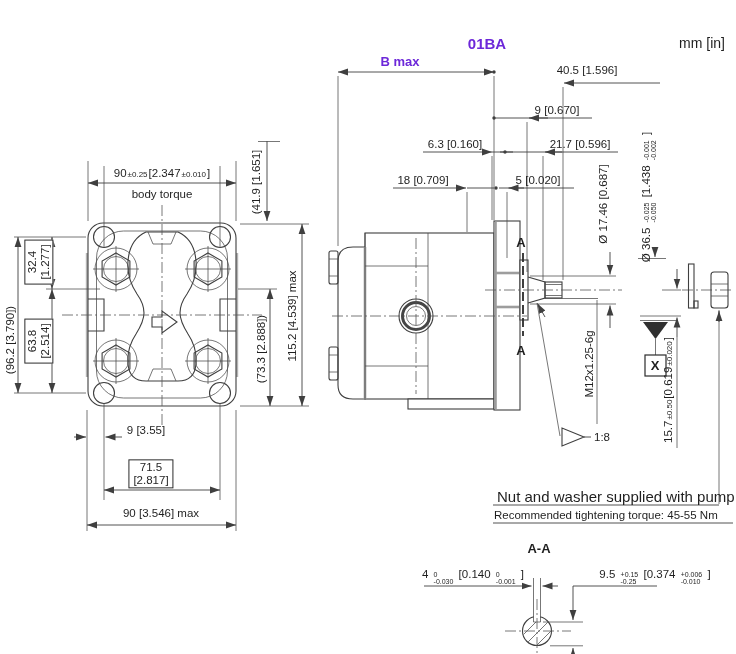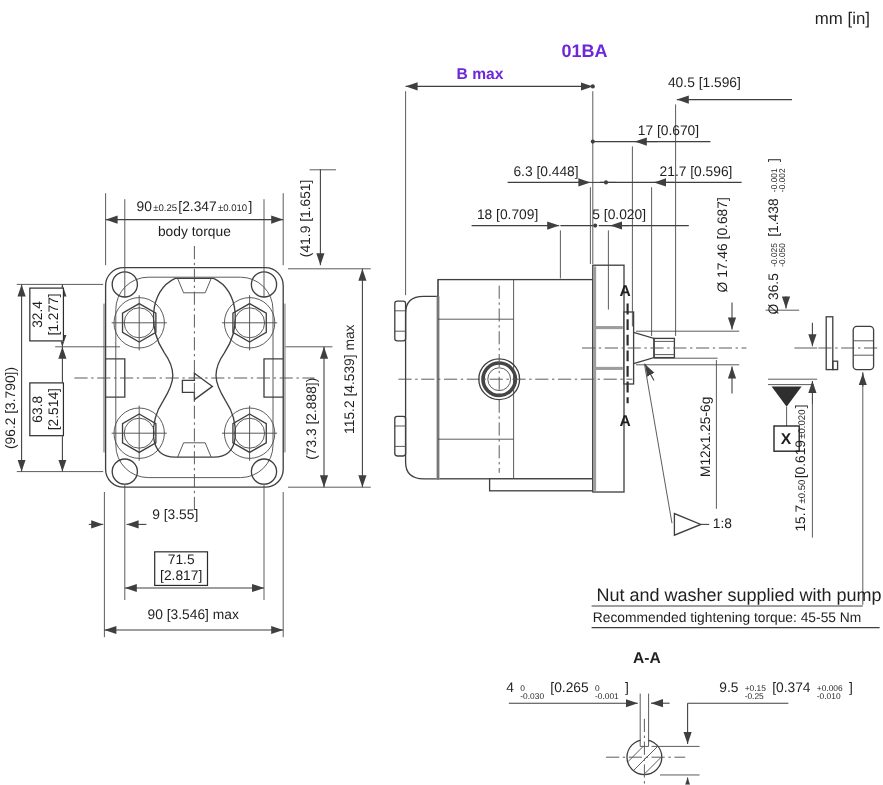--- a/index.html
+++ b/index.html
@@ -20,21 +20,21 @@
   .stk{display:inline-flex;flex-direction:column;font-size:7px;line-height:7px;
        vertical-align:1px;margin:0 2px;}
   .navy{color:#6d28d9;font-weight:bold;}
   .big{font-size:15px;}
   .bmax{font-size:13px;}
   .boxed{border:1px solid #2b2b2b;background:#fff;padding:1px 4px;text-align:center;}
   .b2{display:flex;flex-direction:column;align-items:center;}
   .bold{font-weight:bold;font-size:13px;}
   .note1{font-size:15px;}
   .note2{font-size:11.5px;text-align:right;}
-  .units{font-size:14px;}
+  .units{font-size:14px;margin-top:28px;}
 </style>
 </head>
 <body>
 
 <div id="stage">
 
 <svg width="736" height="654" viewBox="0 0 736 654">
   <defs>
     <marker id="arE" markerUnits="userSpaceOnUse" markerWidth="11" markerHeight="8" refX="10" refY="4" orient="auto">
       <path d="M0,0.6 L10,4 L0,7.4 Z" fill="#3f3f3f"></path>
@@ -258,25 +258,25 @@
     <line x1="543" y1="622" x2="583" y2="622" class="t"></line>
     <line x1="573" y1="653" x2="573" y2="648" class="d" marker-end="url(#arE)"></line>
     <line x1="550" y1="645.8" x2="583" y2="645.8" class="t"></line>
   </g>
 </svg>
 
 <div class="lbl units ctr" style="left:702px;top:16px">mm [in]</div>
 <div class="lbl navy big ctr" style="left:487px;top:44px">01BA</div>
 <div class="lbl navy bmax ctr" style="left:400px;top:62px">B max</div>
 <div class="lbl ctr" style="left:587px;top:70px">40.5 [1.596]</div>
-<div class="lbl ctr" style="left:557px;top:110px">17 [0.670]</div>
-<div class="lbl ctr" style="left:455px;top:144px">6.3 [0.448]</div>
+<div class="lbl ctr" style="left:557px;top:110px">9 [0.670]</div>
+<div class="lbl ctr" style="left:455px;top:144px">6.3 [0.160]</div>
 <div class="lbl ctr" style="left:580px;top:144px">21.7 [0.596]</div>
 <div class="lbl ctr" style="left:423px;top:180px">18 [0.709]</div>
-<div class="lbl ctr" style="left:516px;top:180px">5 [0.020]</div>
+<div class="lbl ctr" style="left:538px;top:180px">5 [0.020]</div>
 
 <div class="lbl ctr" style="left:162px;top:173px">
   <span>90</span><span class="sm">±0.25</span><span>[2.347</span><span class="sm">±0.010</span><span>]</span>
 </div>
 <div class="lbl ctr" style="left:162px;top:194px">body torque</div>
 <div class="lbl rot" style="left:256px;top:182px">(41.9 [1.651]</div>
 <div class="lbl rot" style="left:292px;top:316px">115.2 [4.539] max</div>
 <div class="lbl rot" style="left:261px;top:349px">(73.3 [2.888])</div>
 <div class="lbl rot" style="left:10px;top:340px">(96.2 [3.790])</div>
 <div class="lbl rot boxed b2" style="left:39px;top:262px">
@@ -320,21 +320,21 @@
 <div class="lbl note1" style="left:497px;top:489px">Nut and washer supplied with pump</div>
 <div class="lbl note2" style="left:494px;top:509px">Recommended tightening torque: 45-55 Nm</div>
 
 <div class="lbl bold ctr" style="left:539px;top:549px">A-A</div>
 <div class="lbl ctr" style="left:473px;top:576px">
   <span>4</span>
   <span class="stk">
         <span>0</span>
         <span>-0.030</span>
       </span>
-  <span>[0.265</span>
+  <span>[0.140</span>
   <span class="stk">
         <span>0</span>
         <span>-0.001</span>
       </span>
   <span>]</span>
 </div>
 <div class="lbl ctr" style="left:655px;top:576px">
   <span>9.5</span>
   <span class="stk">
         <span>+0.15</span>

